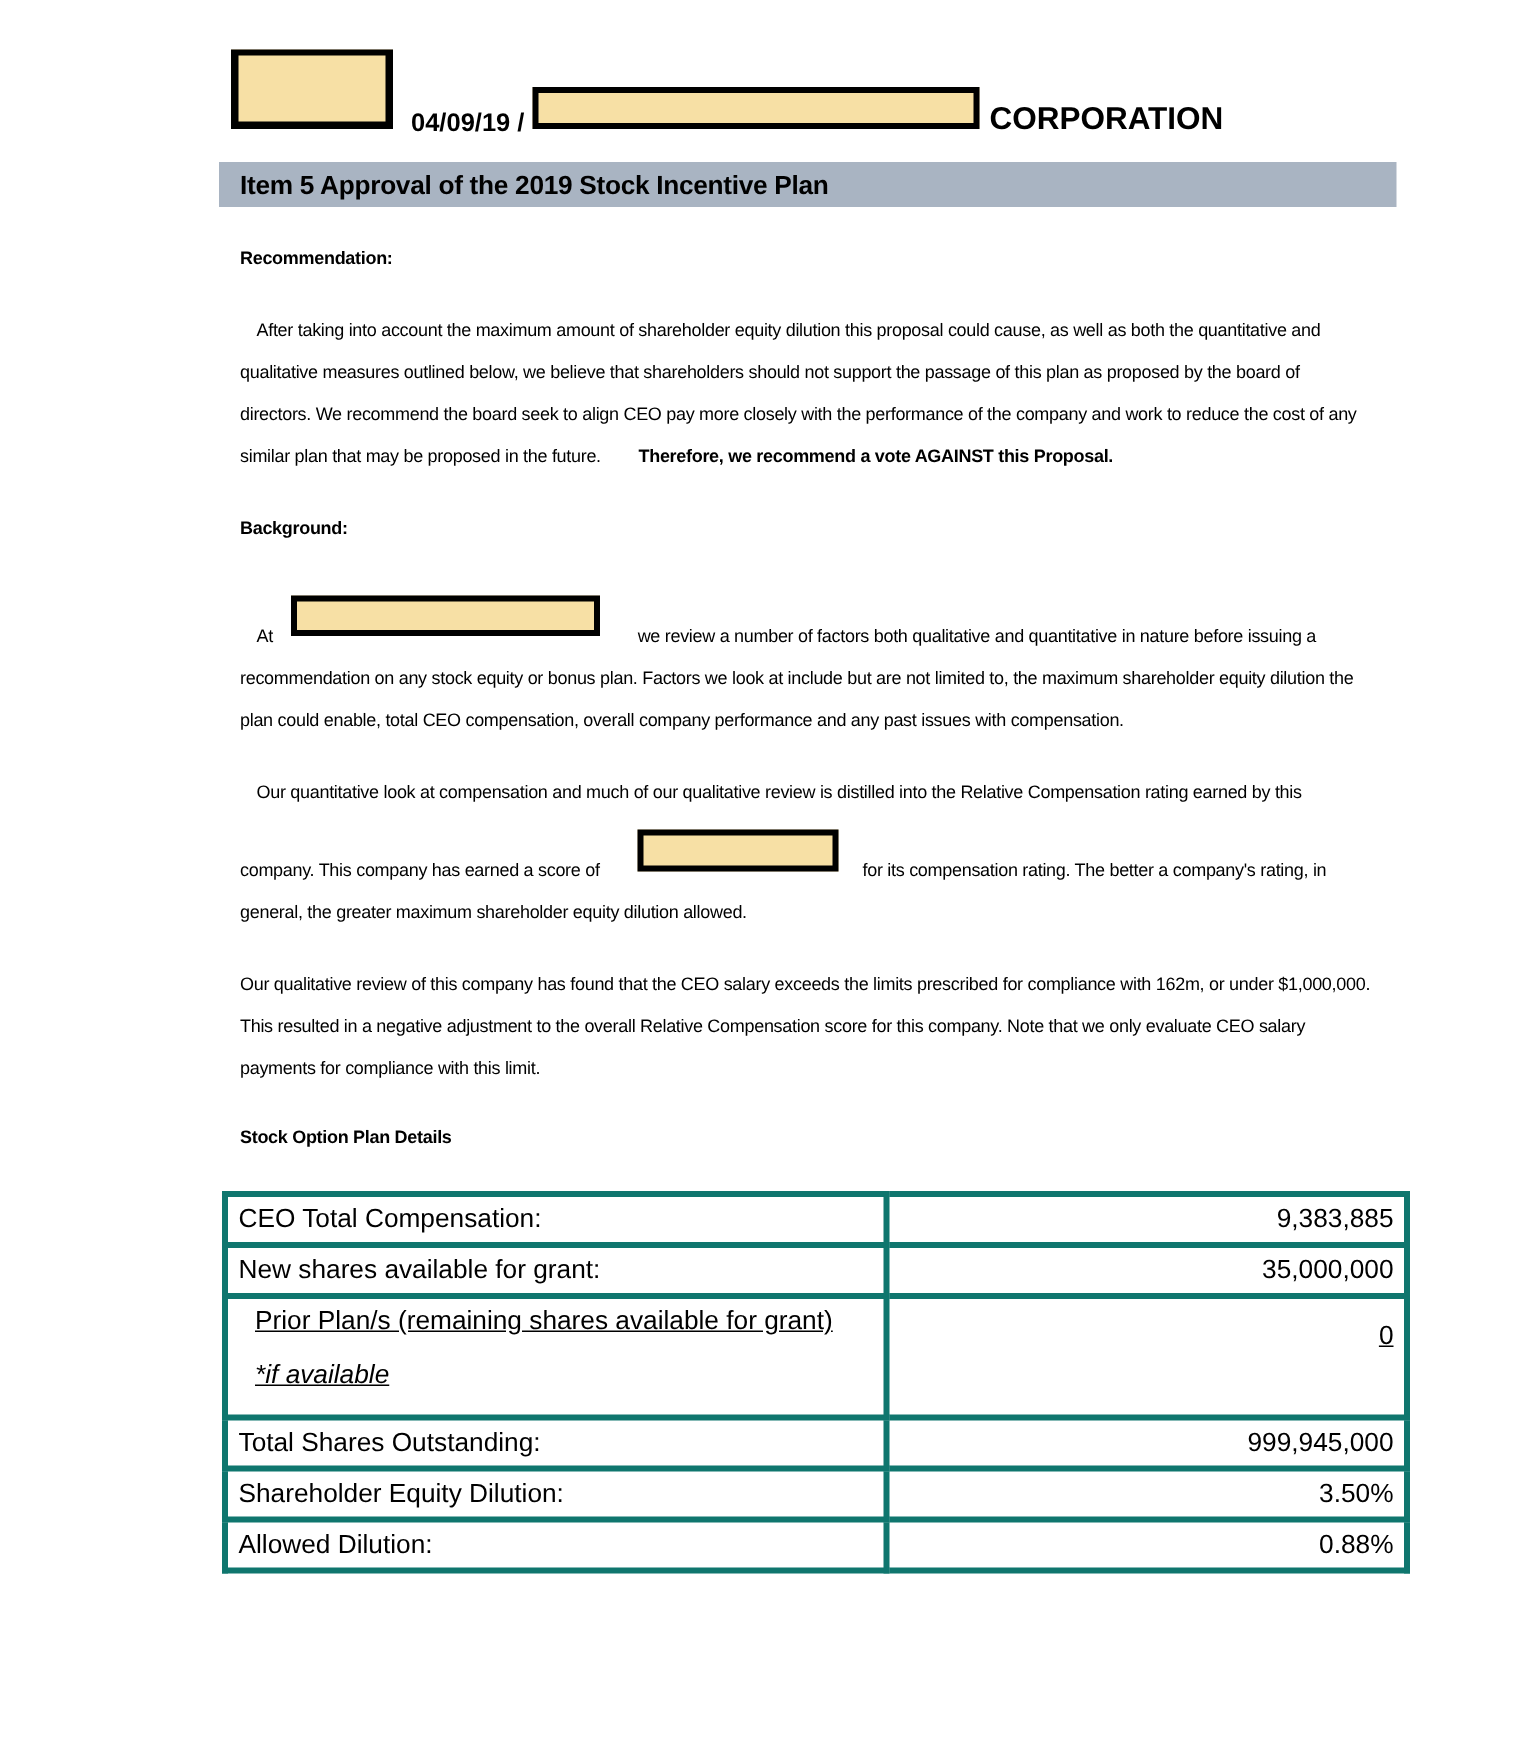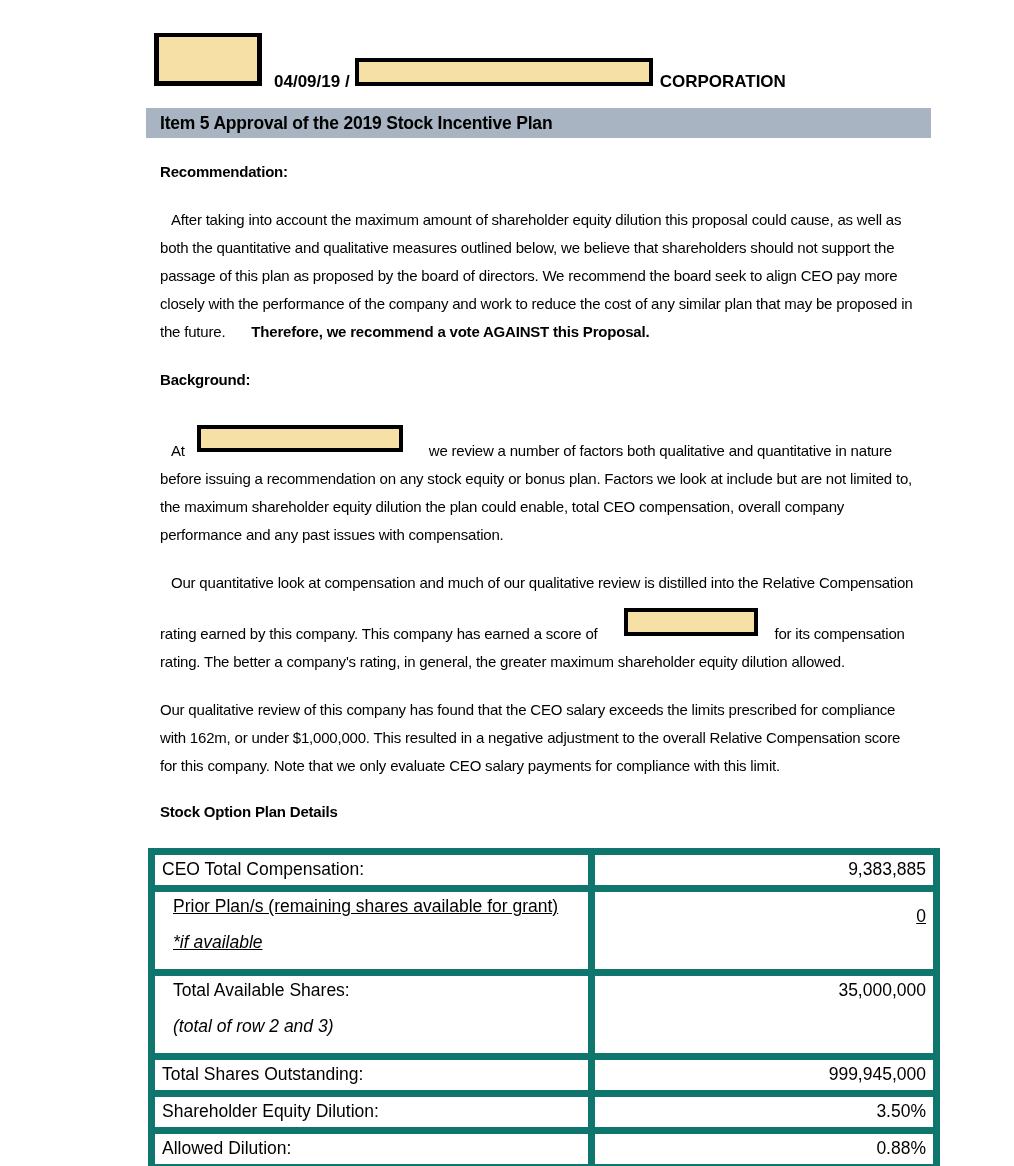--- a/index.html
+++ b/index.html
@@ -39,21 +39,21 @@
     white-space: nowrap;
   }
   .redaction.box-company {
     width: 298px;
     height: 28px;
     margin: 0 0 11px 2px;
     flex: 0 0 auto;
   }
   .top-corp {
     font-weight: bold;
-    font-size: 17px;
+    font-size: 21px;
     margin: 0 0 5px 7px;
     white-space: nowrap;
   }
 
   
   .title-bar {
     margin: 11px 0 0 113px;
     width: 785px;
     height: 30px;
     background: #a9b4c2;
@@ -61,21 +61,21 @@
     font-size: 17.5px;
     line-height: 30px;
     padding-left: 14px;
     letter-spacing: -0.2px;
   }
 
   
   .content {
     margin-left: 116px;
     width: 776px;
-    font-size: 15px;
+    font-size: 12px;
     line-height: 28px;
     letter-spacing: -0.2px;
   }
   .sec-heading {
     font-weight: bold;
     margin-top: 20px;
   }
   .para { margin-top: 20px; text-align: left; }
   .bold-run { font-weight: bold; }
   .redaction.inline-name {
@@ -99,21 +99,21 @@
   table.plan {
     margin: 22px 0 0 115px;
     width: 792px;
     border-collapse: collapse;
     font-size: 17.5px;
     line-height: 25px;
     letter-spacing: 0;
     table-layout: fixed;
   }
   table.plan td {
-    border: 7px solid #0f766e;
+    border: 4px solid #0f766e;
     padding: 2px 7px 3px 7px;
     vertical-align: top;
   }
   table.plan td.lbl { width: 56%; }
   table.plan td.val { width: 44%; text-align: right; }
   table.plan tr.tall-3 td { height: 78px; text-decoration: underline; }
   table.plan tr.tall-3 td.val { padding-top: 12px; }
   table.plan tr.tall-2 td { height: 53px; }
   .cell-note { font-style: italic; display: block; }
 </style>
@@ -145,27 +145,27 @@
 
     <div class="sec-heading table-heading">Stock Option Plan Details</div>
   </div>
 
   <table class="plan">
     <tbody>
       <tr>
         <td class="lbl">CEO Total Compensation:</td>
         <td class="val">9,383,885</td>
       </tr>
+      <tr>
+        <td class="lbl">New shares available for grant:</td>
+        <td class="val">35,000,000</td>
+      </tr>
       <tr class="tall-3">
         <td class="lbl"><span>Prior Plan/s (remaining shares available for grant)</span><span class="cell-note">*if available</span></td>
         <td class="val">0</td>
-      </tr>
-      <tr class="tall-2">
-        <td class="lbl"><span>Total Available Shares:</span><span class="cell-note">(total of row 2 and 3)</span></td>
-        <td class="val">35,000,000</td>
       </tr>
       <tr>
         <td class="lbl">Total Shares Outstanding:</td>
         <td class="val">999,945,000</td>
       </tr>
       <tr>
         <td class="lbl">Shareholder Equity Dilution:</td>
         <td class="val">3.50%</td>
       </tr>
       <tr>

